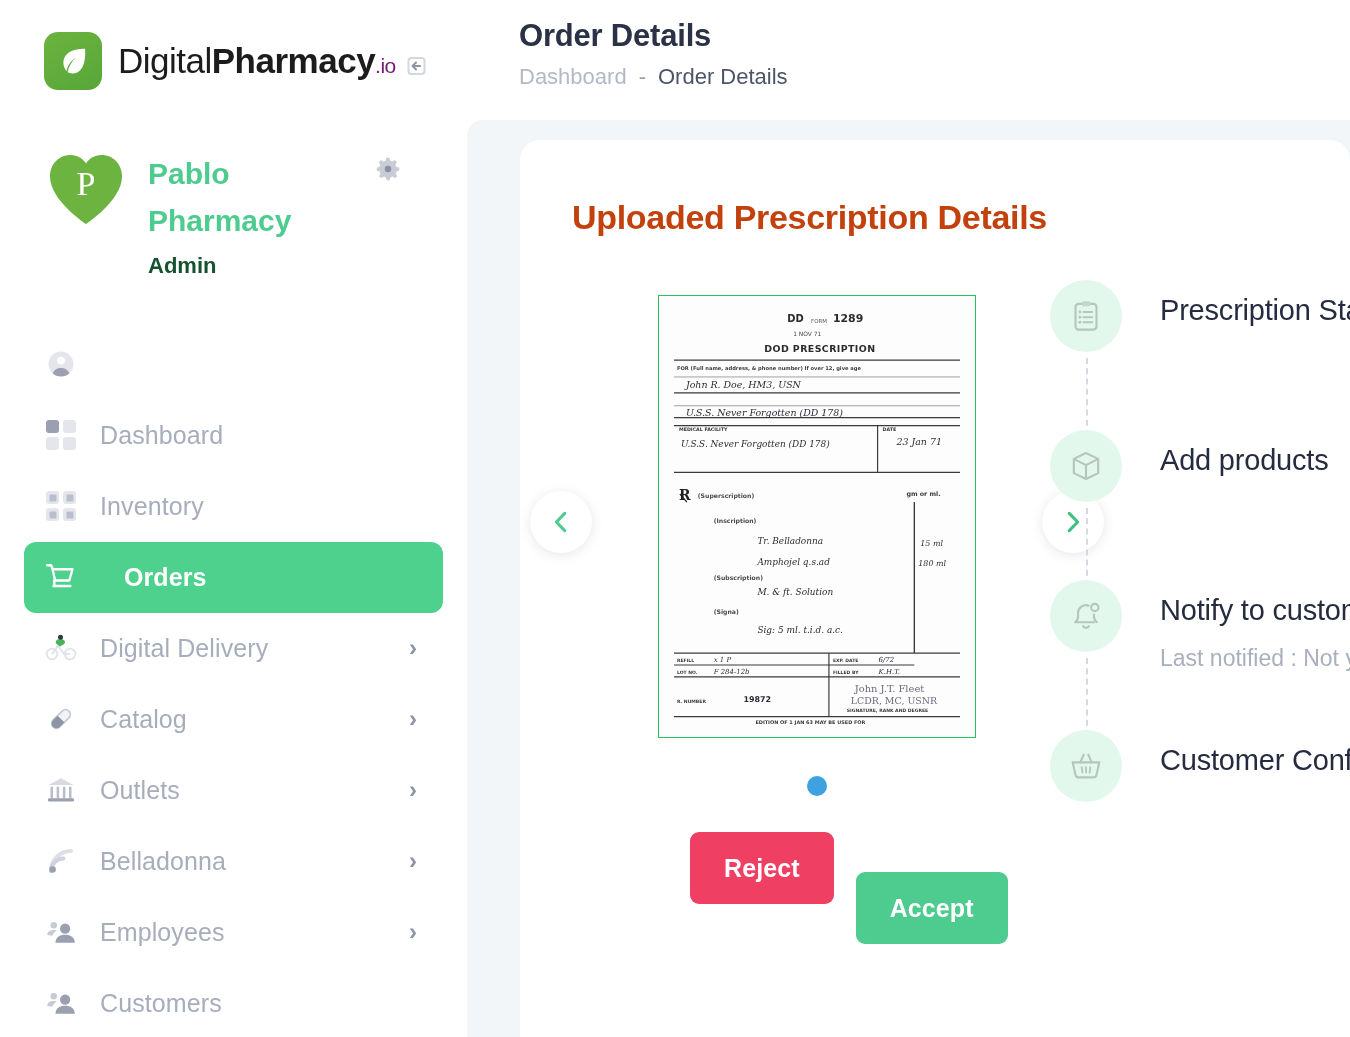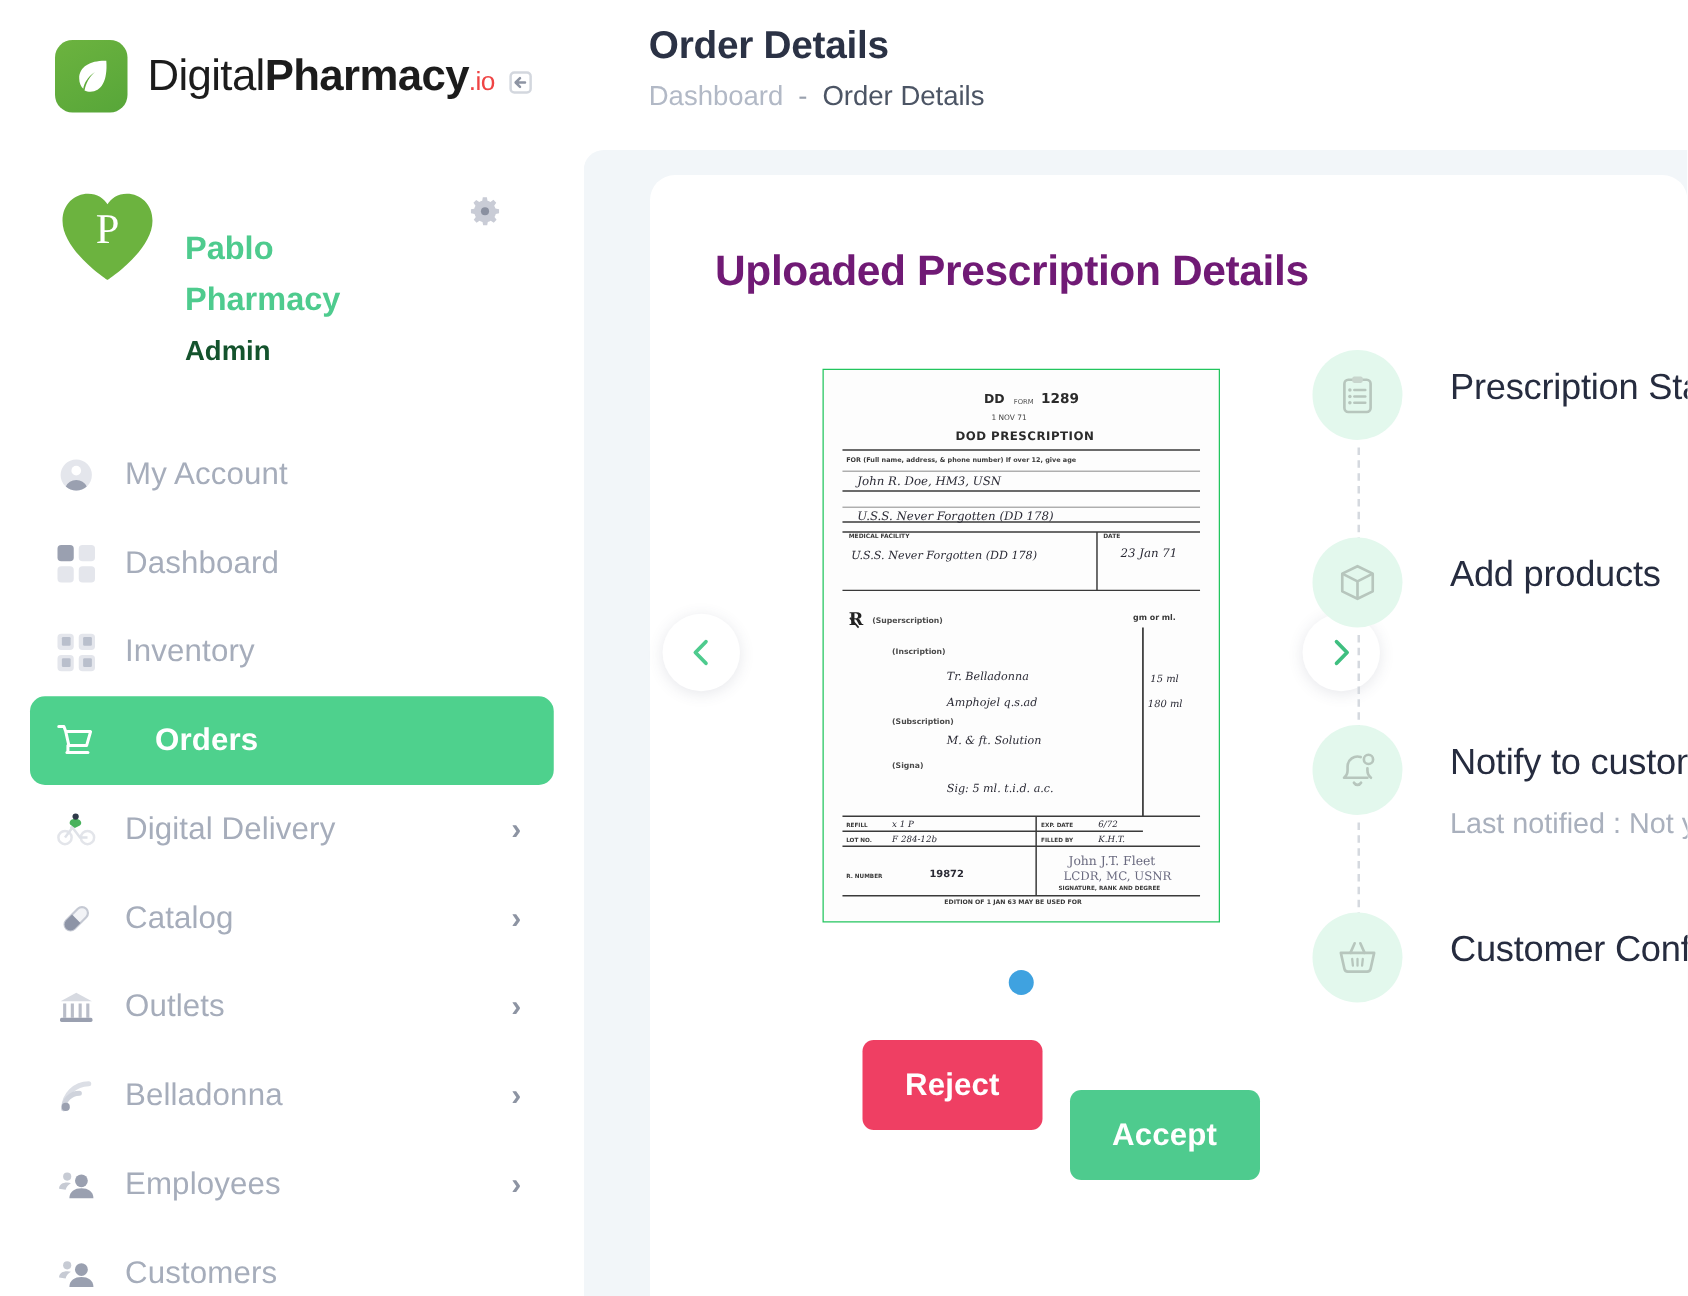--- a/index.html
+++ b/index.html
@@ -34,21 +34,21 @@
     display: flex; align-items: center; justify-content: center;
     flex: 0 0 58px;
   }
   .brand-mark svg { display:block; }
   .brand-text {
     margin-left: 16px;
     font-size: 35px; letter-spacing: -0.5px;
     color: #1c1c1c; font-weight: 400; white-space: nowrap;
   }
   .brand-text b { font-weight: 700; }
-  .brand-text .tld { font-size: 21px; font-weight: 400; color:#ef4444; }
+  .brand-text .tld { font-size: 21px; font-weight: 400; color:#701a75; }
   .collapse-icon {
     margin-left: 8px; width: 26px; height: 26px;
     display:flex; align-items:center; justify-content:center;
     align-self: center; position: relative; top: 5px;
   }
 
   
   .profile {
     display: flex; align-items: flex-start;
     padding: 52px 0 0 44px;
@@ -60,22 +60,22 @@
     display:flex; align-items:center; justify-content:center;
   }
   .profile-avatar .letter {
     position: absolute; top: 50%; left: 50%;
     transform: translate(-50%,-58%);
     color: #ffffff; font-family: "Liberation Serif", serif;
     font-size: 34px; line-height: 1;
   }
   .profile-meta { margin-left: 20px; padding-top: 2px; }
   .profile-name {
-    color: #4ecb8e; font-size: 26px; font-weight: 700;
-    line-height: 1.58; max-width: 190px; margin-top: 28px;
+    color: #4ecb8e; font-size: 30px; font-weight: 700;
+    line-height: 1.58; max-width: 190px;
   }
   .profile-role {
     color: #14532d; font-size: 22px; font-weight: 700;
     margin-top: 8px;
   }
   .profile-gear {
     position: absolute; right: 62px; top: 56px;
     width: 34px; height: 34px;
     display:flex; align-items:center; justify-content:center;
   }
@@ -144,21 +144,21 @@
     background: #ffffff;
     border-top-left-radius: 20px;
     border-top-right-radius: 20px;
     min-height: 920px;
     width: 100%;
     padding: 58px 0 0 52px;
     position: relative;
     overflow: visible;
   }
   .card-title {
-    font-size: 34px; font-weight: 700; color: #701a75;
+    font-size: 34px; font-weight: 700; color: #c2410c;
     letter-spacing: -.3px;
   }
 
   
   .carousel-wrap {
     position: relative;
     margin-top: 58px;
     width: 490px;
   }
   .rx-frame {
@@ -278,21 +278,20 @@
     <nav class="nav">
 
       <div class="nav-item">
         <span class="nav-icon">
           <svg width="30" height="30" viewBox="0 0 24 24" aria-hidden="true">
             <circle cx="12" cy="12" r="10" fill="#e4e6ec"></circle>
             <circle cx="12" cy="9.2" r="3.1" fill="#ffffff"></circle>
             <path d="M5.3 19.4a7.4 7.4 0 0 1 13.4 0 10 10 0 0 1-13.4 0z" fill="#9aa0b0"></path>
           </svg>
         </span>
-        <span class="nav-label">My Account</span>
       </div>
 
       <div class="nav-item">
         <span class="nav-icon">
           <span class="gi">
               <i class="dark"></i>
               <i></i>
               <i></i>
               <i></i>
             </span>

